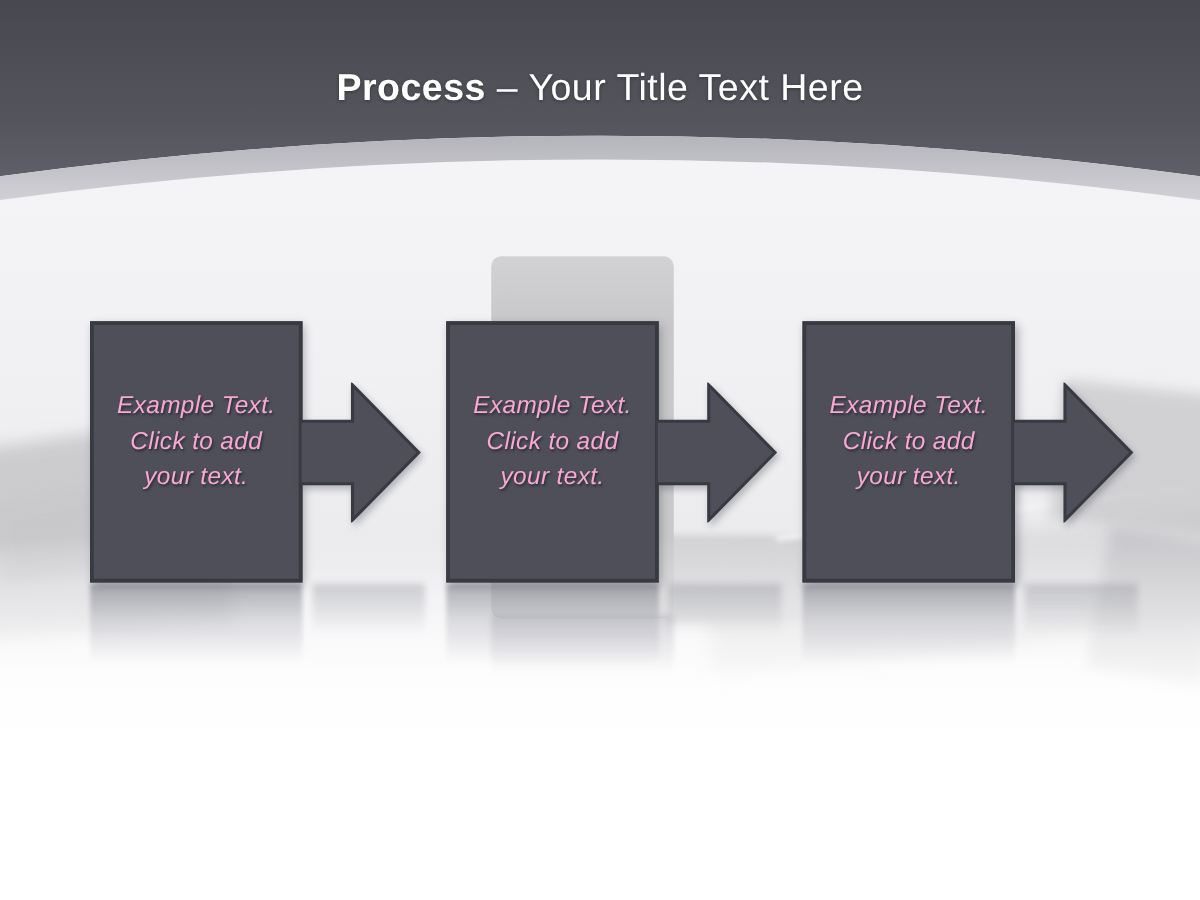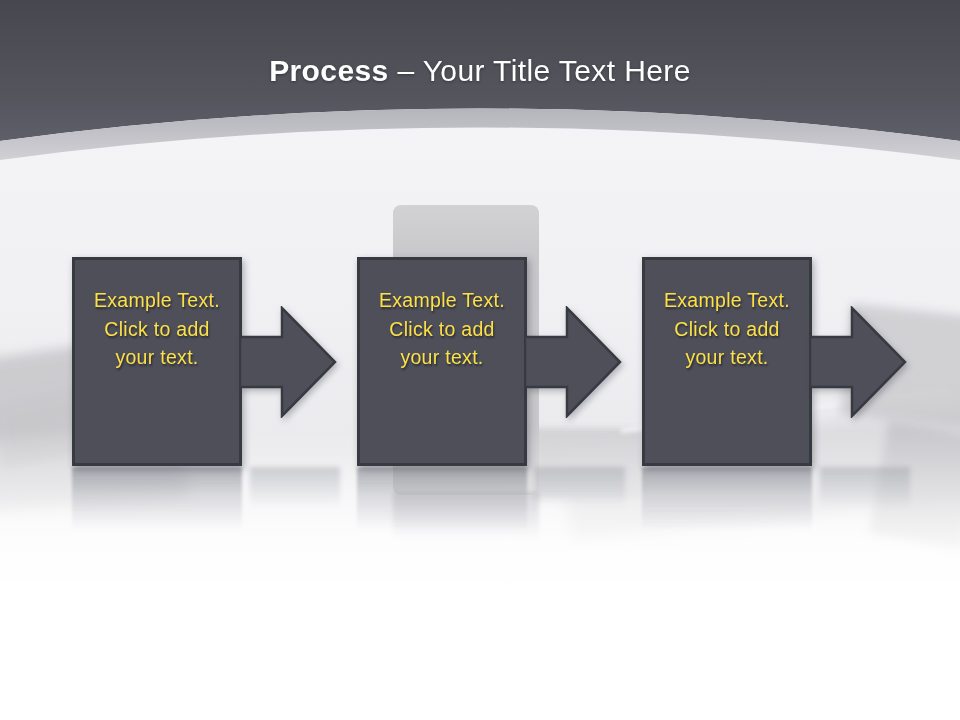--- a/index.html
+++ b/index.html
@@ -55,21 +55,21 @@
   }
   
   .process-box{
     position:absolute;top:257px;width:170px;height:209px;z-index:4;box-sizing:border-box;
     background:#4e4f59;border:3px solid #383a42;
     box-shadow:2px 3px 7px rgba(40,42,52,.35);
     display:flex;align-items:flex-start;justify-content:center;
   }
   .box-1{left:72px;} .box-2{left:357px;} .box-3{left:642px;}
   .box-text{
-    padding-top:26px;text-align:center;color:#fde047;
+    padding-top:50px;text-align:center;color:#f9a8d4;font-style:italic;
     font-size:19.5px;line-height:28.5px;letter-spacing:.3px;
     text-shadow:1px 2px 2px rgba(22,24,32,.65);
   }
   .process-arrow{position:absolute;top:306px;width:97px;height:112px;z-index:4;}
   .arrow-1{left:240px;} .arrow-2{left:525px;} .arrow-3{left:810px;}
   .process-arrow svg{display:block;filter:drop-shadow(2px 3px 3px rgba(40,42,52,.3));}
   .process-arrow polygon{fill:#4e4f59;stroke:#383a42;stroke-width:2.5;}
 </style>
 </head>
 <body>

